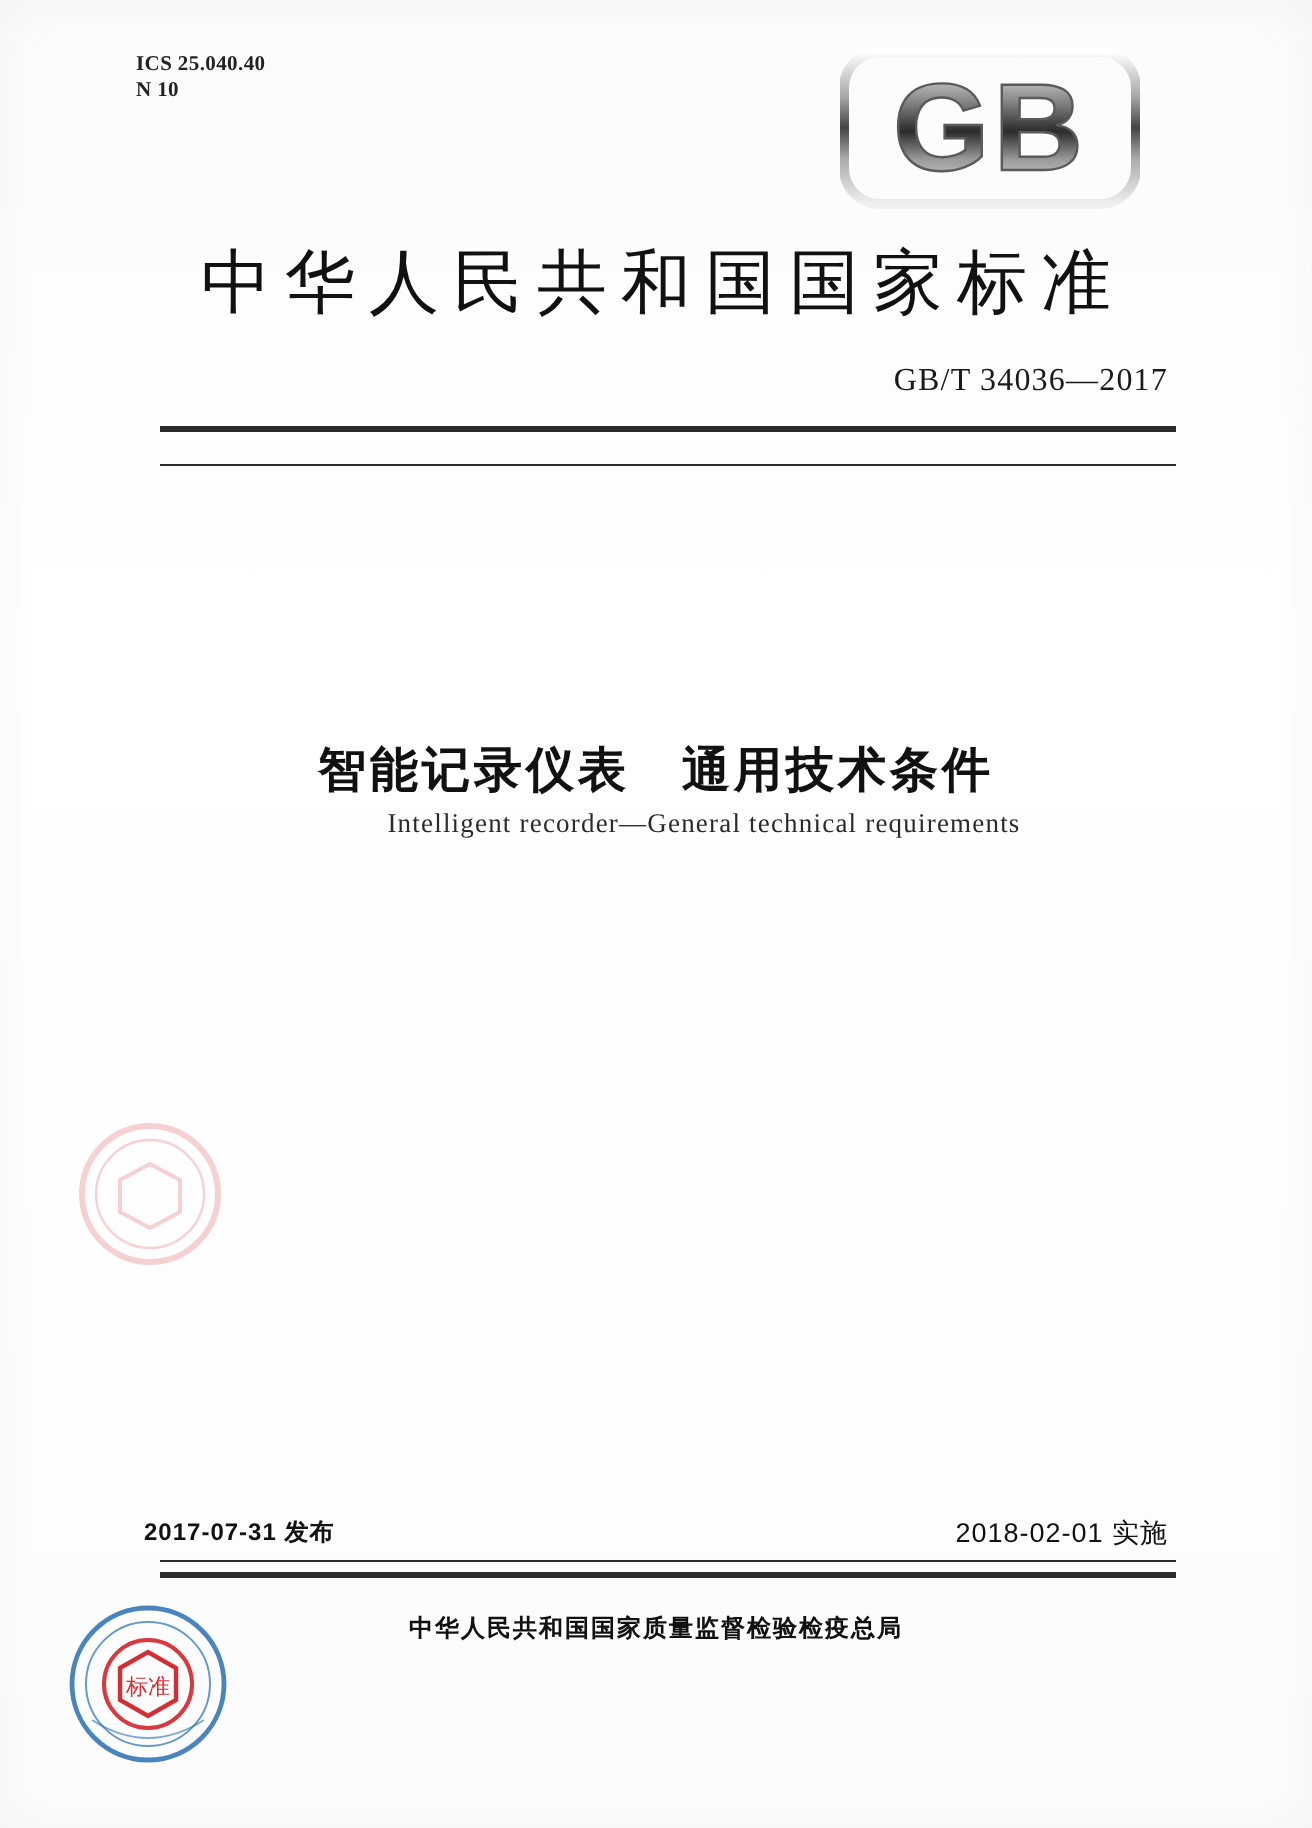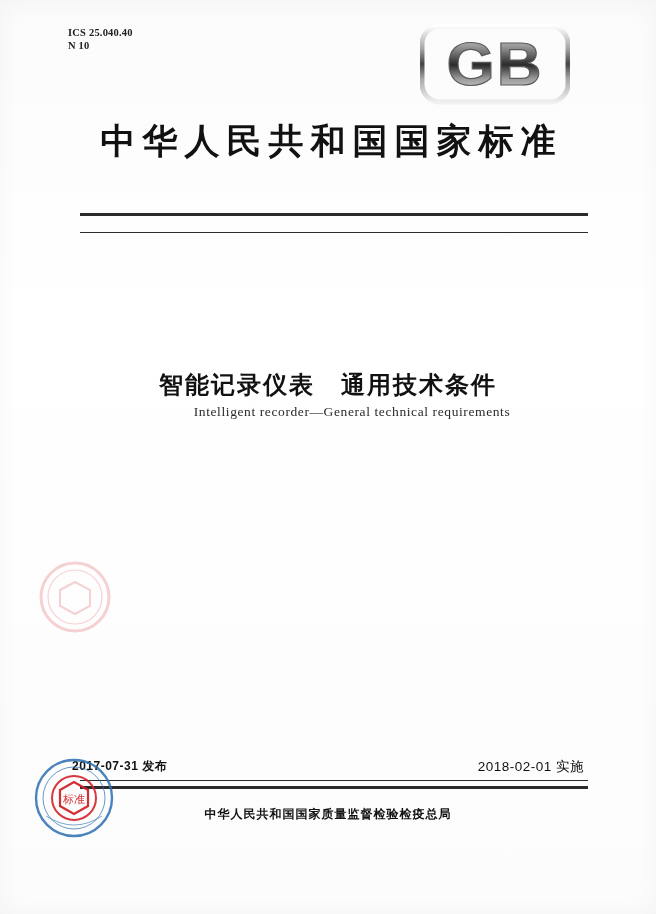--- a/index.html
+++ b/index.html
@@ -47,21 +47,21 @@
   .gb-logo svg { display: block; }
 
   
   .cn-standard-title {
     position: absolute;
     left: 0;
     right: 0;
     top: 118px;
     text-align: center;
     font-family: "Liberation Sans", sans-serif;
-    font-weight: bold;
+    font-weight: normal;
     font-size: 35px;
     letter-spacing: 7px;
     color: #111;
     text-indent: 7px;
   }
 
   
   .std-number {
     position: absolute;
     right: 72px;
@@ -164,21 +164,21 @@
   }
   .publisher .release-word {
     display: inline-block;
     margin-left: 22px;
   }
 
   
   .seal {
     position: absolute;
     left: 32px;
-    top: 756px;
+    top: 800px;
     width: 84px;
     height: 84px;
   }
 
   .noise-edge {
     position: absolute;
     inset: 0;
     pointer-events: none;
     box-shadow: inset 0 0 26px rgba(0,0,0,0.035);
   }
@@ -214,20 +214,21 @@
       </defs>
       <g>
         <rect x="2" y="4" width="146" height="76" rx="18" ry="18" fill="none" stroke="url(#metal2)" stroke-width="5"></rect>
         <text x="75" y="63" text-anchor="middle" font-family="Liberation Sans, sans-serif" font-weight="bold" font-size="62" letter-spacing="2" fill="url(#metal)" stroke="#5a5a5a" stroke-width="1.2">GB</text>
       </g>
     </svg>
   </div>
 
   <div class="cn-standard-title">中华人民共和国国家标准</div>
 
+  <div class="std-number">GB/T 34036—2017</div>
 
   <div class="rule rule-thick"></div>
   <div class="rule rule-thin"></div>
 
   <div class="doc-title-cn">智能记录仪表　通用技术条件</div>
   <div class="doc-title-en">Intelligent recorder—General technical requirements</div>
 
   <div class="watermark">
     <svg width="74" height="74" viewBox="0 0 74 74" xmlns="http://www.w3.org/2000/svg">
       <circle cx="37" cy="37" r="34" fill="none" stroke="#d2232a" stroke-width="3"></circle>

